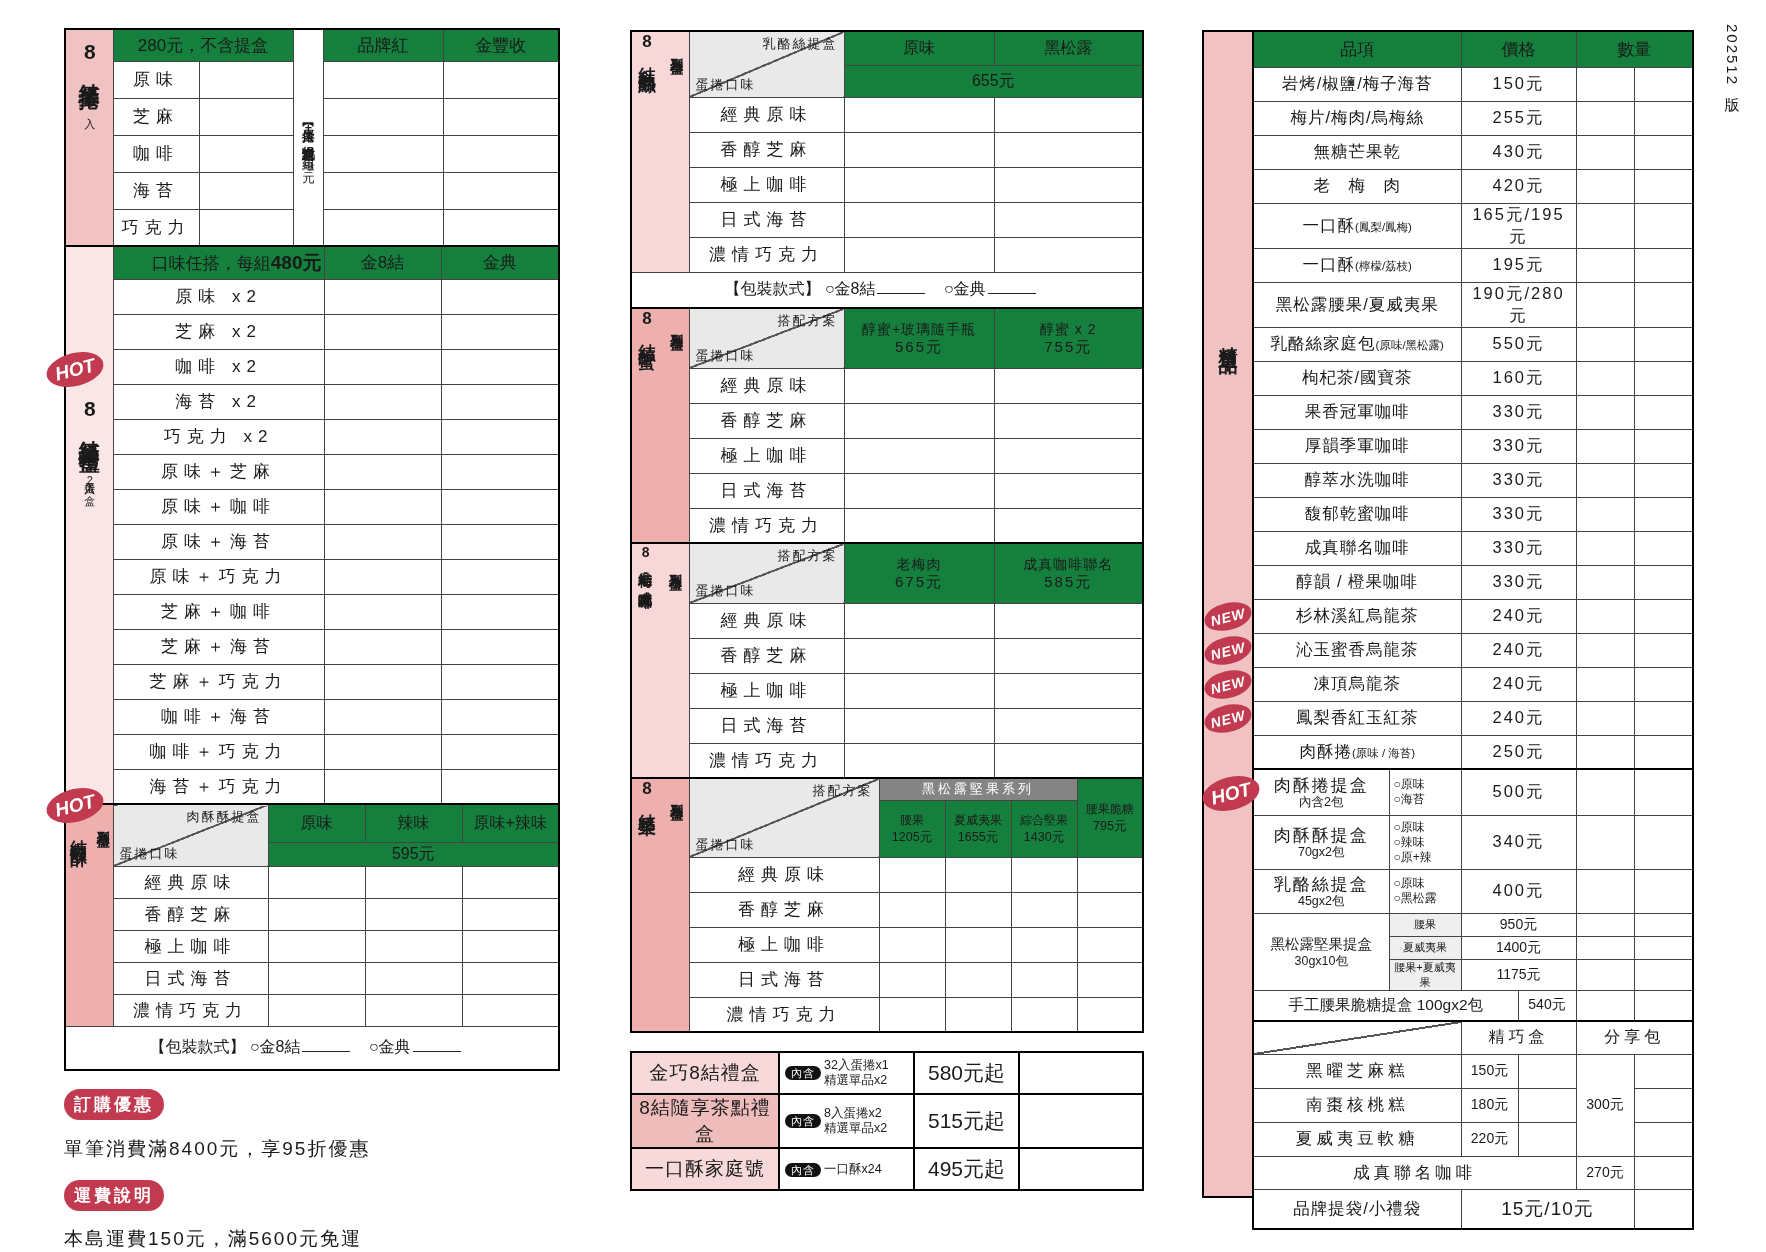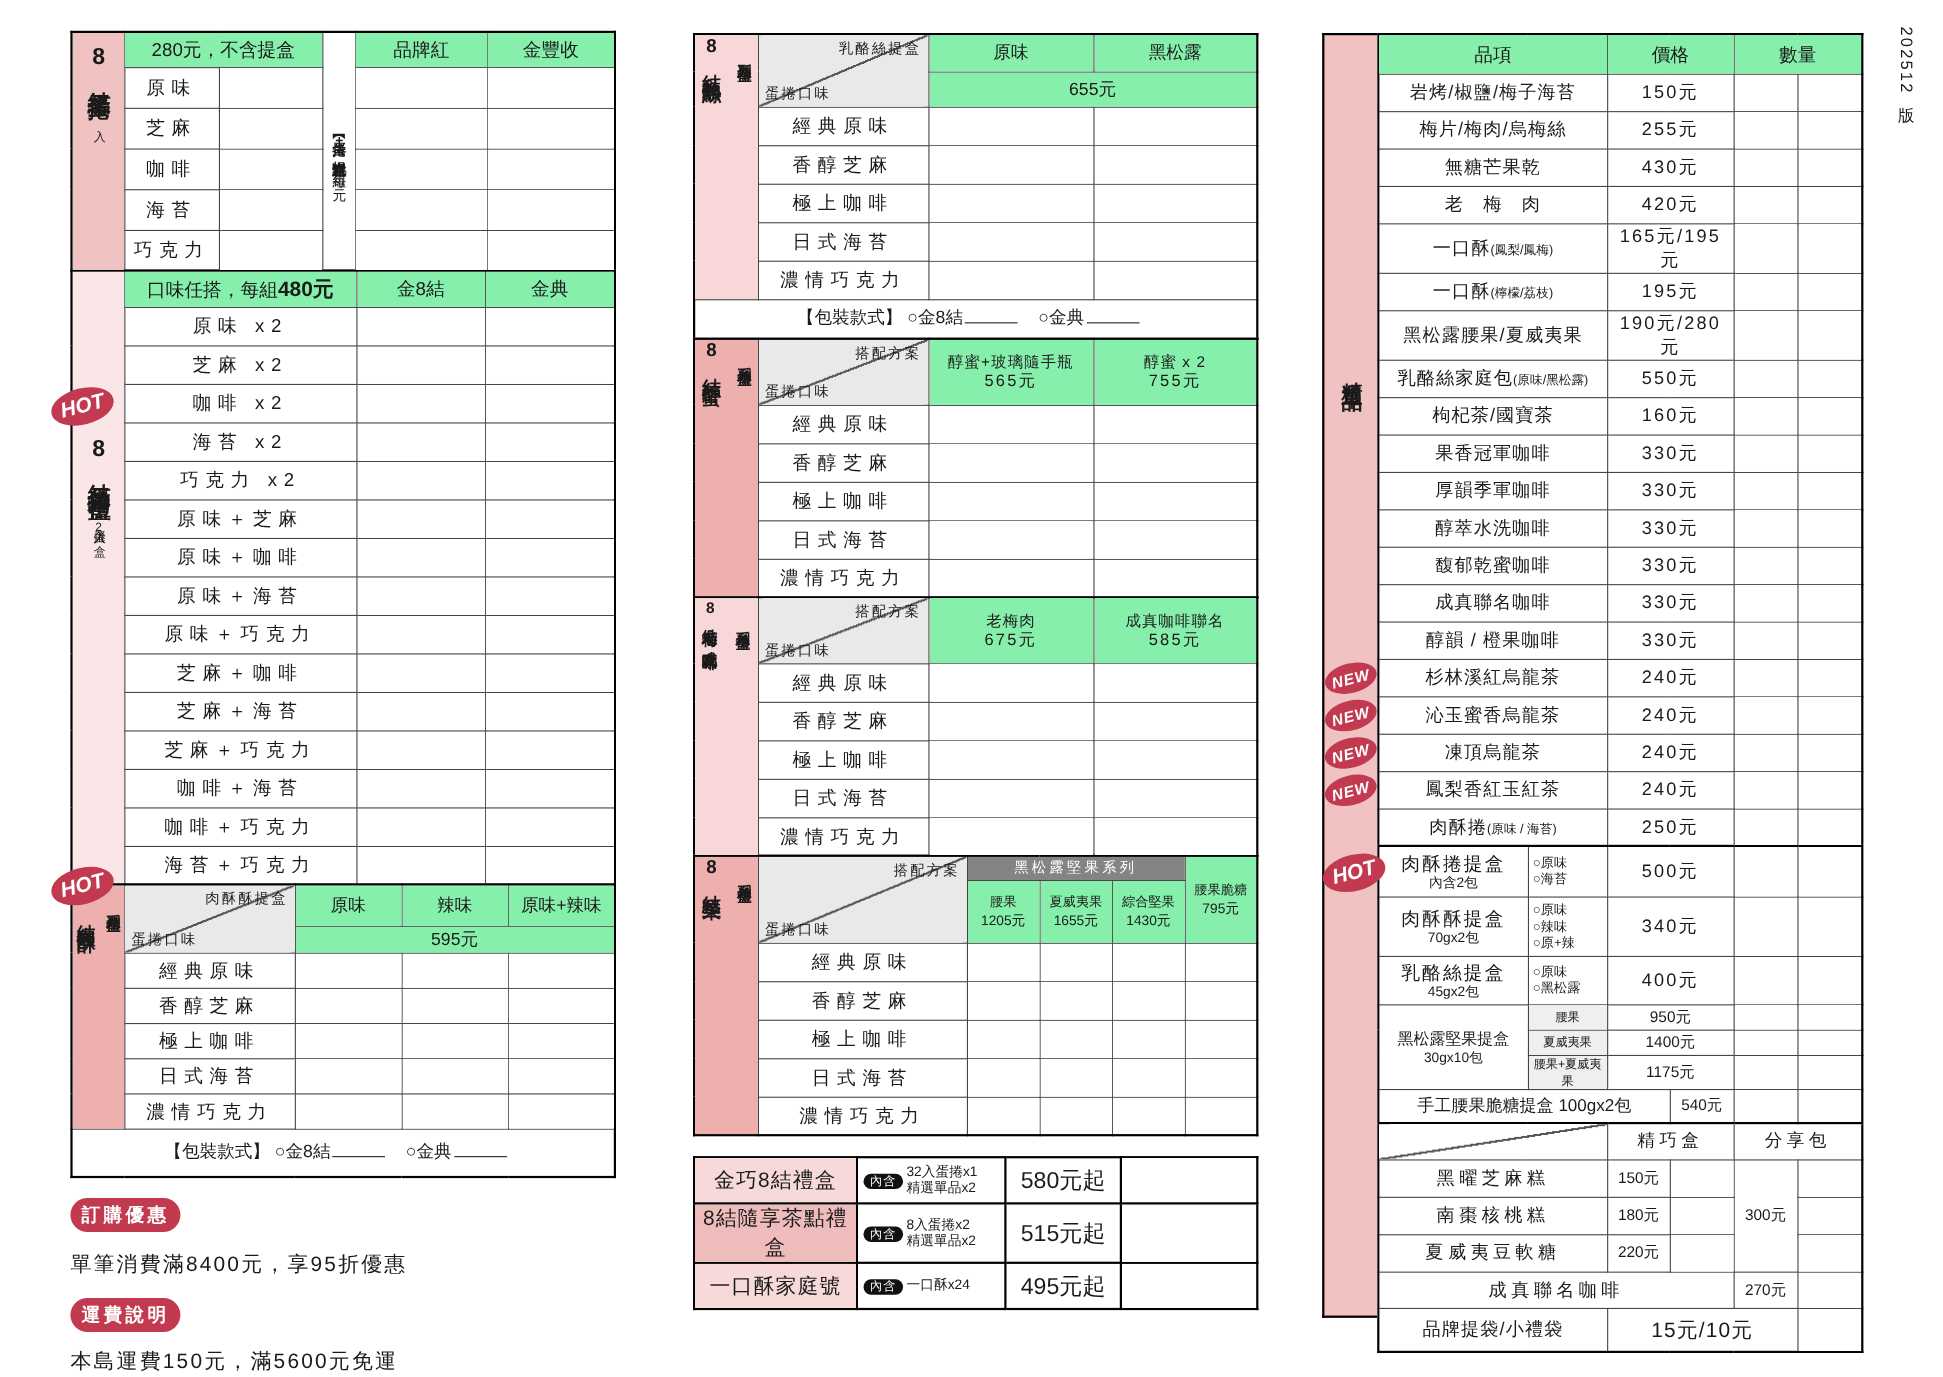--- a/index.html
+++ b/index.html
@@ -6,21 +6,21 @@
   body{
     width:1766px;height:1252px;position:relative;background:#fff;
     font-family:"Liberation Sans","DejaVu Sans",sans-serif;color:#1a1a1a;
     overflow:hidden;
   }
   
   table{border-collapse:collapse;table-layout:fixed;background:#fff;}
   td{border:1px solid #444;padding:0 2px;text-align:center;vertical-align:middle;overflow:visible;position:relative;font-size:16px;}
   table.frame{border:2px solid #000;}
   .stack{margin-top:-2px;}
-  .gh{background:#86efac;}
+  .gh{background:#15803d;}
   .band{background:#848484;color:#fff;font-size:13px;letter-spacing:3px;}
   .fill{background:#fff;}
   .flav{font-size:17px;letter-spacing:6px;}
   .lh{font-size:17px;}
   .bold{font-weight:bold;}
   .pkg{font-size:17px;}
   .pkg td{}
   .blankline{display:inline-block;width:48px;border-bottom:1.5px solid #222;height:14px;margin:0 14px 0 2px;}
   
   .strip{vertical-align:top;padding:0;}
@@ -57,21 +57,21 @@
   #col-mid{position:absolute;left:630px;top:30px;width:512px;}
   #col-right{position:absolute;left:1202px;top:30px;width:492px;}
   .vertag{position:absolute;left:1722px;top:24px;writing-mode:vertical-rl;font-size:15px;letter-spacing:2px;}
   
   #tA tr{height:37px;} #tA tr.hdr{height:32px;}
   #tB tr{height:35px;} #tB tr.hdr{height:33px;}
   #tC tr{height:32px;} #tC tr.h1{height:38px;} #tC tr.h2{height:24px;} #tC tr.ftr{height:44px;}
   .vcell{padding:0;}
   .vcell .wrap{display:flex;flex-direction:column;align-items:center;gap:8px;padding-top:6px;}
   .vcell .vupr{font-size:12.5px;letter-spacing:1px;}
-  .bhead{font-size:17px;}
+  .bhead{font-size:17px;text-align:right;}
   .bhead b{font-size:19px;}
   
   .promo-row{display:flex;align-items:flex-start;margin-top:18px;gap:12px;flex-direction:column;}
   .ptext{font-size:19px;letter-spacing:2px;padding-top:4px;}
   .ship-lines{font-size:19px;letter-spacing:2px;line-height:27px;padding-top:2px;}
   .rednote{color:#701a75;font-size:15px;letter-spacing:2px;margin-top:2px;}
   
   .tm tr{height:35px;}
   #mA tr.h1{height:34px;} #mA tr.h2{height:32px;} #mA tr.ftr{height:36px;}
   #mB tr.h1,#mC tr.h1{height:60px;}

